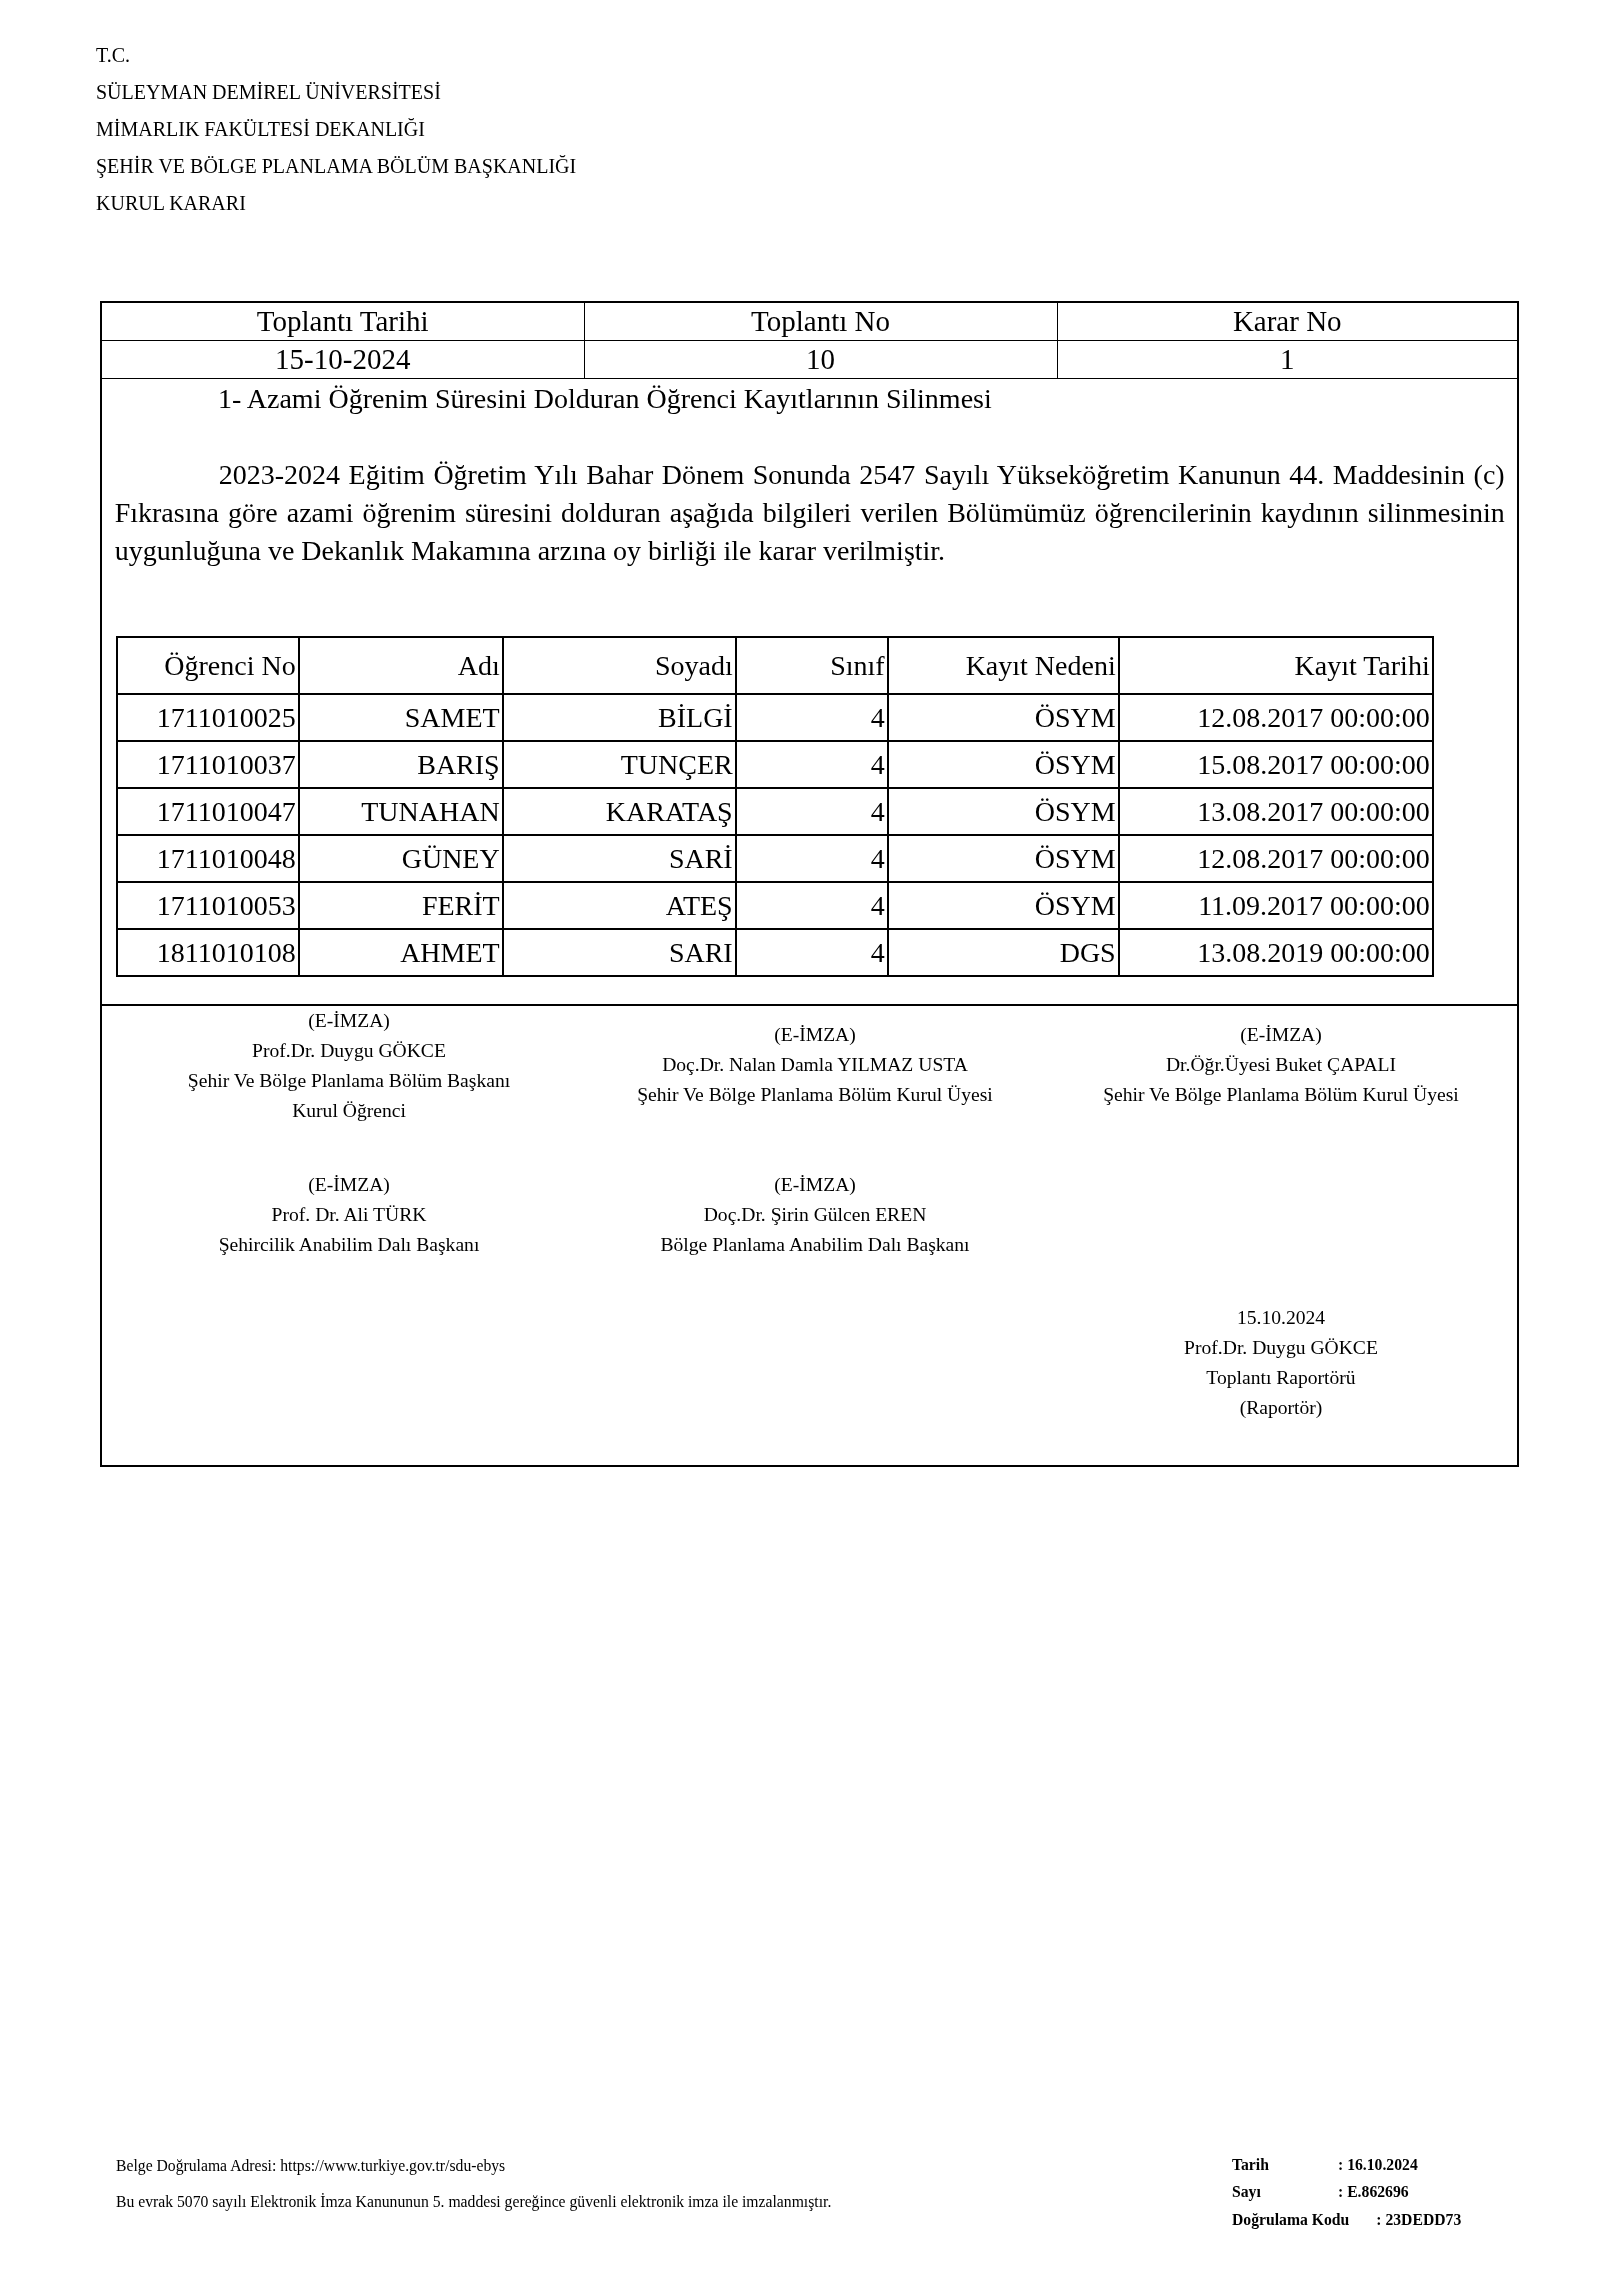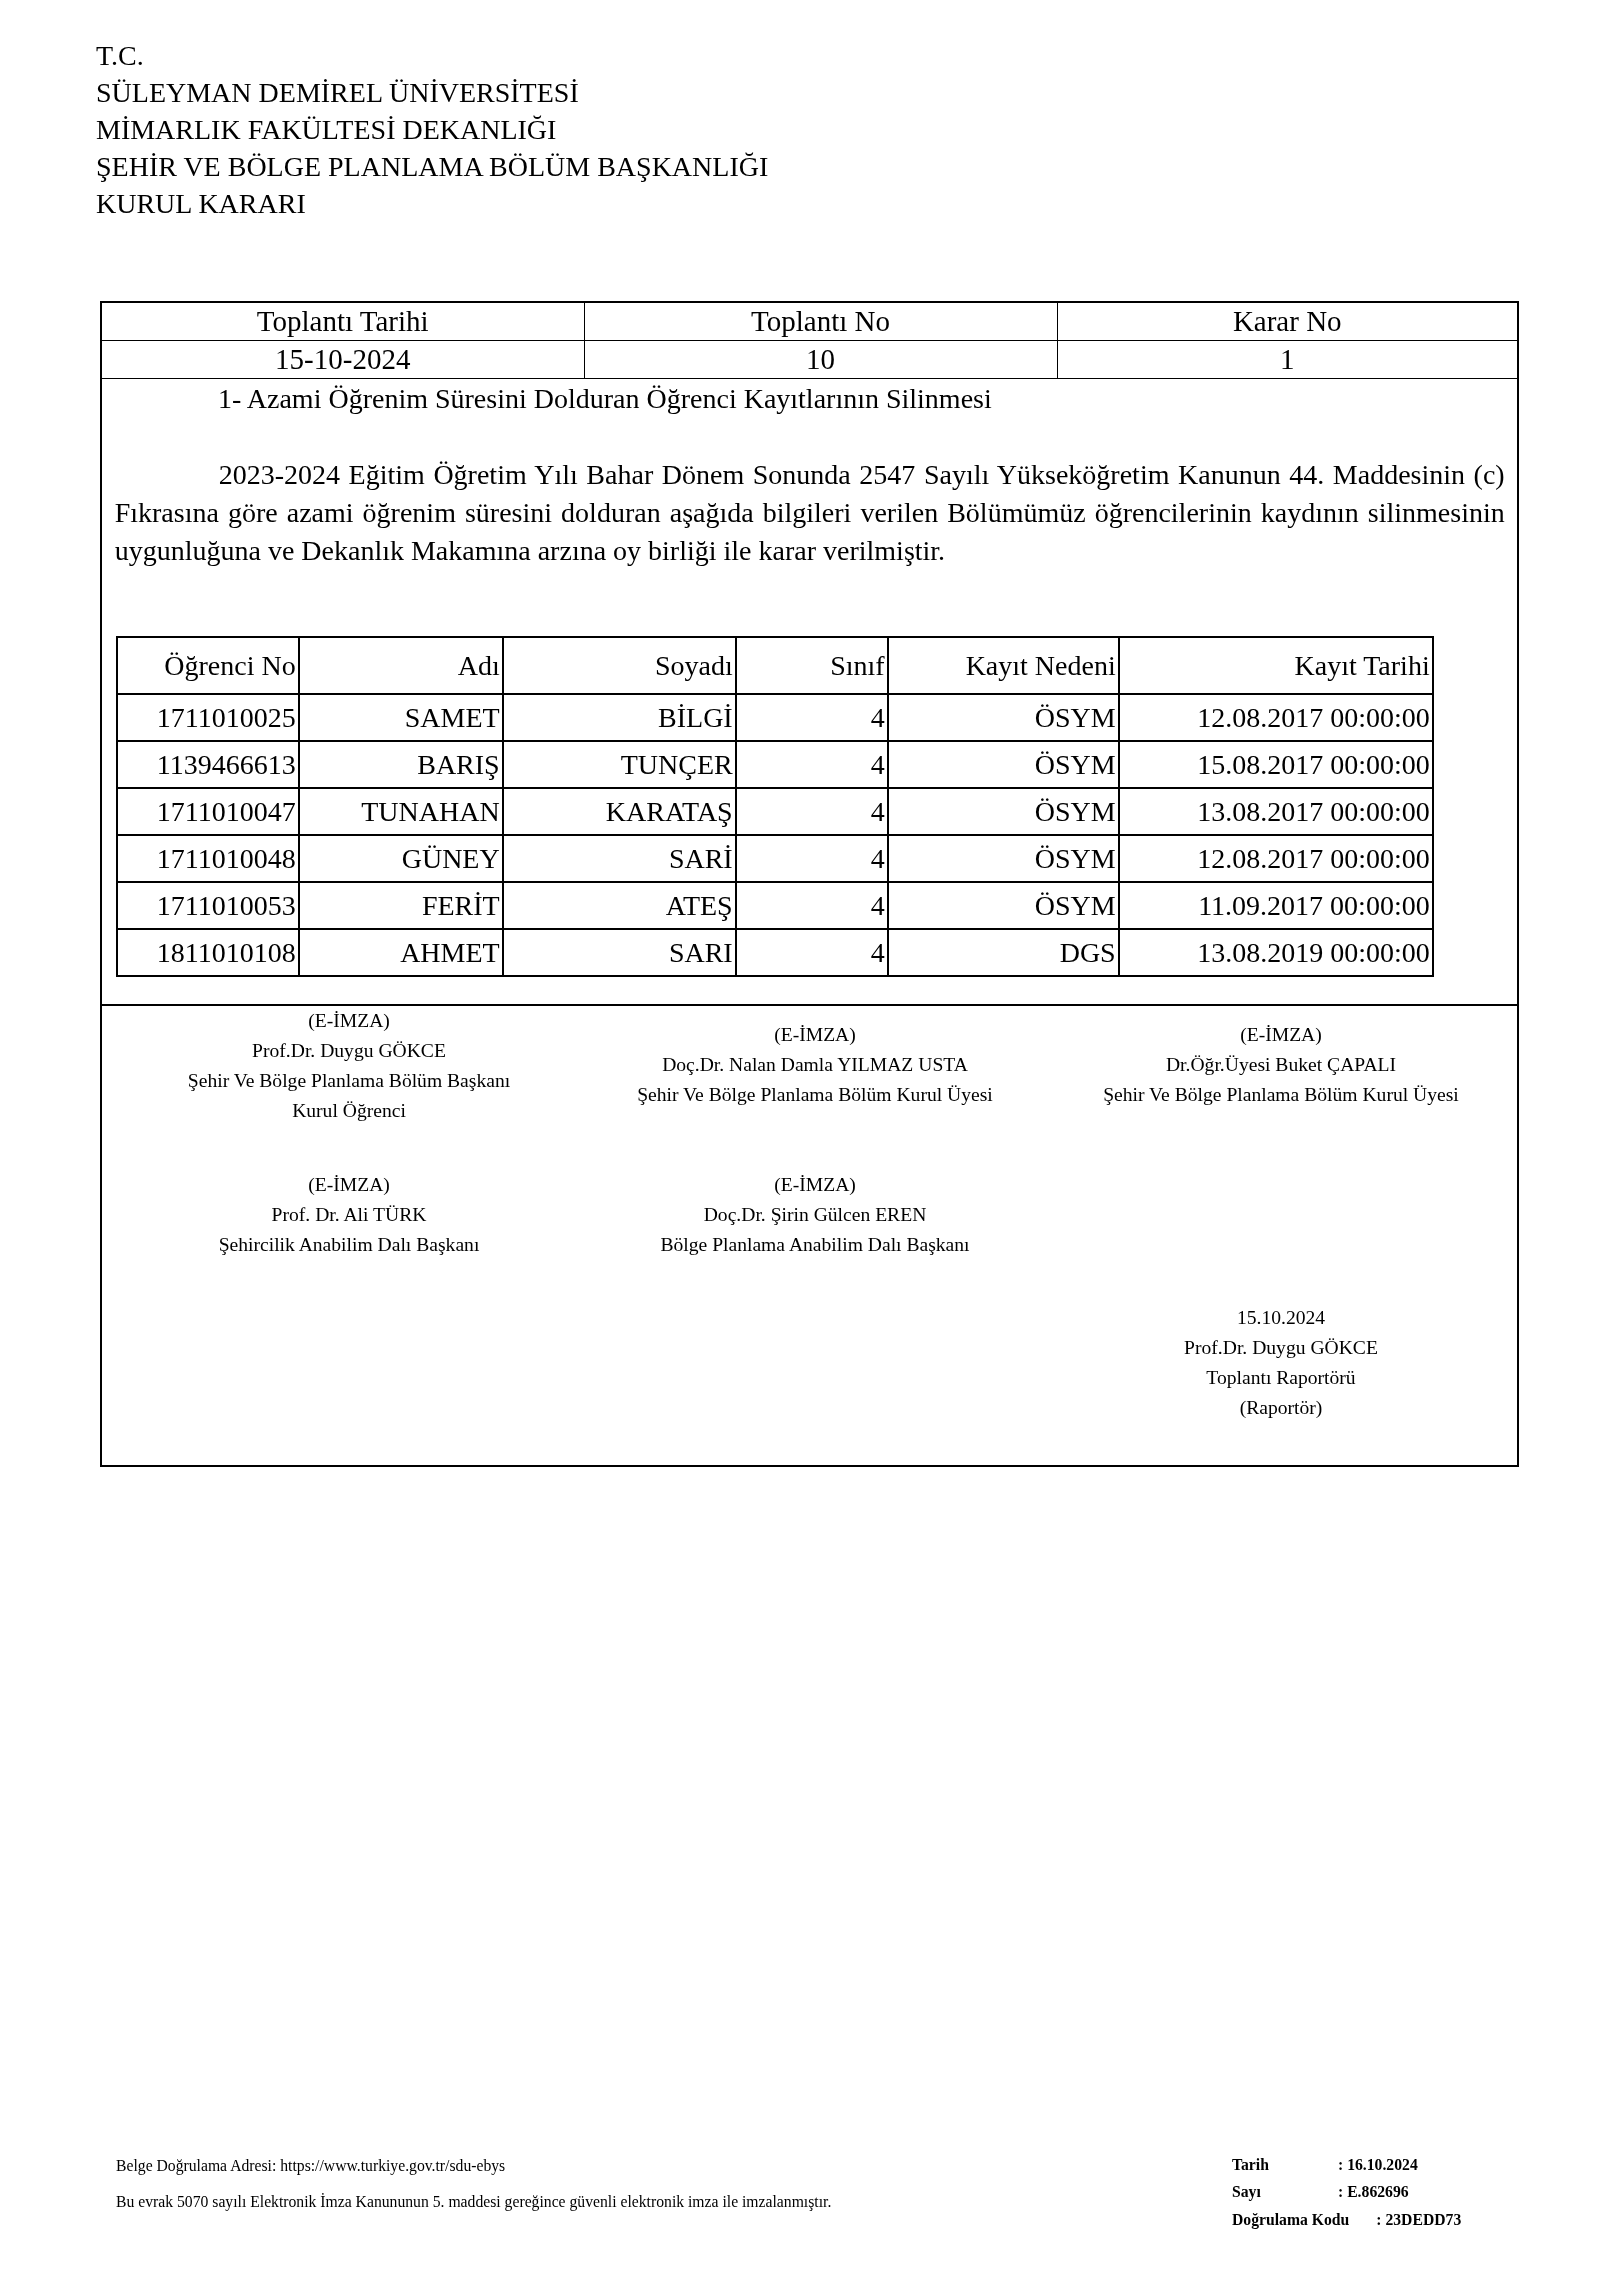--- a/index.html
+++ b/index.html
@@ -1,21 +1,21 @@
 <!DOCTYPE html>
 <html><head>
 <meta charset="utf-8">
 <style>
   html, body { margin: 0; padding: 0; background: #ffffff; }
   body {
     width: 1617px; height: 2291px; position: relative; overflow: hidden;
     font-family: "Liberation Serif", "DejaVu Serif", serif; color: #000;
   }
   .abs { position: absolute; }
-  .header-block { left: 96px; top: 37px; font-size: 28px; line-height: 37px; }
+  .header-block { left: 96px; top: 37px; font-size: 20px; line-height: 37px; }
   .header-block div { white-space: nowrap; }
 
   .outer-box {
     left: 100px; top: 301px; width: 1415px; height: 1162px;
     border: 2px solid #000; box-sizing: content-box;
   }
   .meta-table {
     position: absolute; left: 0; top: 0; width: 100%;
     border-collapse: collapse; font-size: 29px; table-layout: fixed;
   }
@@ -106,21 +106,21 @@
     </tr>
     <tr>
       <td>1711010025</td>
       <td>SAMET</td>
       <td>BİLGİ</td>
       <td>4</td>
       <td>ÖSYM</td>
       <td>12.08.2017 00:00:00</td>
     </tr>
     <tr>
-      <td>1139466613</td>
+      <td>1711010037</td>
       <td>BARIŞ</td>
       <td>TUNÇER</td>
       <td>4</td>
       <td>ÖSYM</td>
       <td>15.08.2017 00:00:00</td>
     </tr>
     <tr>
       <td>1711010047</td>
       <td>TUNAHAN</td>
       <td>KARATAŞ</td>

